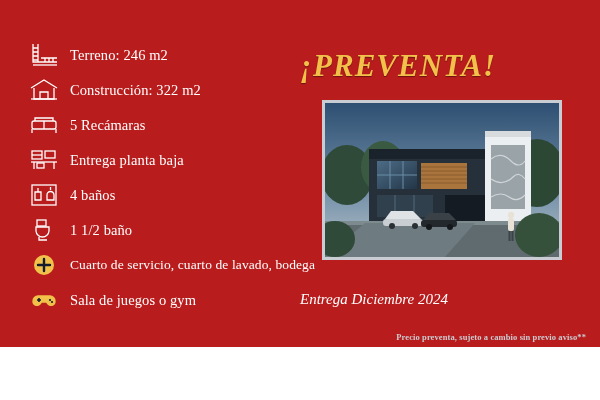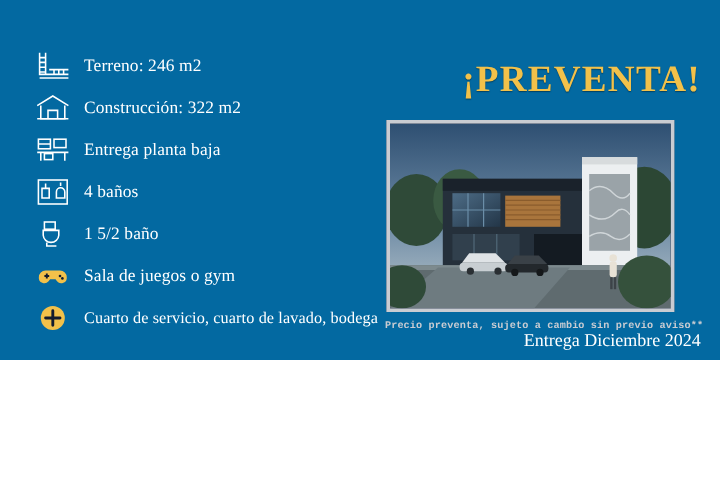--- a/index.html
+++ b/index.html
@@ -8,22 +8,22 @@
   }
   body {
     width: 600px;
     height: 400px;
     overflow: hidden;
     font-family: "Liberation Serif", serif;
   }
   #poster {
     position: relative;
     width: 600px;
-    height: 300px;
-    background: #0369a1;
+    height: 347px;
+    background: #b91c1c;
     box-sizing: border-box;
   }
   
   #features {
     position: absolute;
     left: 24px;
     top: 38px;
     width: 330px;
   }
   .feature {
@@ -52,21 +52,22 @@
     letter-spacing: 0.1px;
   }
   .feature.small .txt { font-size: 13.5px; }
 
   
   #right {
     position: absolute;
     left: 300px;
     top: 30px;
     width: 284px;
-    text-align: right;
+    text-align: left;
+    font-style: italic;
   }
   #preventa {
     color: #f2c14a;
     font-family: "Liberation Serif", serif;
     font-weight: bold;
     font-size: 31px;
     letter-spacing: 1px;
     margin: 18px 0 16px 0;
     text-shadow: 0 1px 1px rgba(0,0,0,0.4);
   }
@@ -77,30 +78,30 @@
     border: 3px solid #c9ccd2;
     box-sizing: border-box;
     background: #2b3b52;
     overflow: hidden;
     position: relative;
   }
   #photo-frame svg { display:block; }
   #entrega {
     color: #ffffff;
     font-size: 15px;
-    margin-top: 16px;
+    margin-top: 31px;
     font-family: "Liberation Serif", serif;
   }
   #disclaimer {
     position: absolute;
     right: 14px;
-    bottom: 24px;
+    bottom: 5px;
     color: #c9ccd2;
     font-size: 8.5px;
-    font-family: Liberation Mono, monospace;
+    font-family: Liberation Serif, serif;
     font-weight: bold;
     letter-spacing: 0.1px;
   }
 </style>
 </head>
 <body>
 
 <div id="poster">
 
   <div id="features">
@@ -124,20 +125,31 @@
           <path d="M2 11 L15 3 L28 11"></path>
           <path d="M5 11 V22 H25 V11"></path>
           <path d="M11 22 V15 H19 V22"></path>
           <path d="M2 22 H28"></path>
         </svg>
       </span>
       <span class="txt">Construcción: 322 m2</span>
     </div>
 
 
+    <div class="feature">
+      <span class="ico">
+        <svg width="30" height="26" viewBox="0 0 30 26" fill="none" stroke="#ffffff" stroke-width="1.3">
+          <rect x="3" y="9" width="24" height="8" rx="2"></rect>
+          <path d="M3 17 V21 M27 17 V21"></path>
+          <path d="M6 9 V6 h18 v3"></path>
+          <path d="M15 9 V17"></path>
+        </svg>
+      </span>
+      <span class="txt">5 Recámaras</span>
+    </div>
 
     <div class="feature">
       <span class="ico">
         <svg width="30" height="26" viewBox="0 0 30 26" fill="none" stroke="#ffffff" stroke-width="1.3">
           <rect x="3" y="4" width="10" height="8"></rect>
           <path d="M3 8 h10"></path>
           <rect x="16" y="4" width="10" height="7"></rect>
           <path d="M2 15 h26"></path>
           <path d="M5 15 V22 M25 15 V22"></path>
           <rect x="8" y="16" width="7" height="5"></rect>
@@ -160,44 +172,44 @@
     </div>
 
     <div class="feature">
       <span class="ico">
         <svg width="30" height="26" viewBox="0 0 30 26" fill="none" stroke="#ffffff" stroke-width="1.3">
           <rect x="8" y="3" width="9" height="6"></rect>
           <path d="M7 10 h13 v4 a6.5 6.5 0 0 1 -6.5 6 a6.5 6.5 0 0 1 -6.5 -6 z"></path>
           <path d="M10 20 V23 h8"></path>
         </svg>
       </span>
-      <span class="txt">1 5/2 baño</span>
-    </div>
-
+      <span class="txt">1 1/2 baño</span>
+    </div>
+
+
+    <div class="feature small">
+      <span class="ico">
+        <svg width="30" height="26" viewBox="0 0 30 26" fill="none">
+          <circle cx="15" cy="13" r="10" fill="#f2c14a"></circle>
+          <path d="M15 7 V19 M9 13 H21" stroke="#131c2e" stroke-width="2.4" stroke-linecap="round"></path>
+        </svg>
+      </span>
+      <span class="txt">Cuarto de servicio, cuarto de lavado, bodega</span>
+    </div>
 
     <div class="feature">
       <span class="ico">
         <svg width="30" height="26" viewBox="0 0 30 26" fill="none" stroke="#f2c14a" stroke-width="1.3">
           <path d="M9 9 h12 a5 5 0 0 1 5 5 a4 4 0 0 1 -7 3 l-1.5 -2 h-5 l-1.5 2 a4 4 0 0 1 -7 -3 a5 5 0 0 1 5 -5 z" fill="#f2c14a" stroke="#f2c14a"></path>
           <circle cx="21" cy="13" r="1.1" fill="#131c2e" stroke="none"></circle>
           <circle cx="23" cy="15" r="1.1" fill="#131c2e" stroke="none"></circle>
           <path d="M8 13 h4 M10 11 v4" stroke="#131c2e" stroke-width="1.6"></path>
         </svg>
       </span>
       <span class="txt">Sala de juegos o gym</span>
-    </div>
-
-    <div class="feature small">
-      <span class="ico">
-        <svg width="30" height="26" viewBox="0 0 30 26" fill="none">
-          <circle cx="15" cy="13" r="10" fill="#f2c14a"></circle>
-          <path d="M15 7 V19 M9 13 H21" stroke="#131c2e" stroke-width="2.4" stroke-linecap="round"></path>
-        </svg>
-      </span>
-      <span class="txt">Cuarto de servicio, cuarto de lavado, bodega</span>
     </div>
 
   </div>
 
   <div id="right">
     <div id="preventa">¡PREVENTA!</div>
 
     <div id="photo-frame">
       <svg width="234" height="154" viewBox="0 0 234 154">
         <defs>

